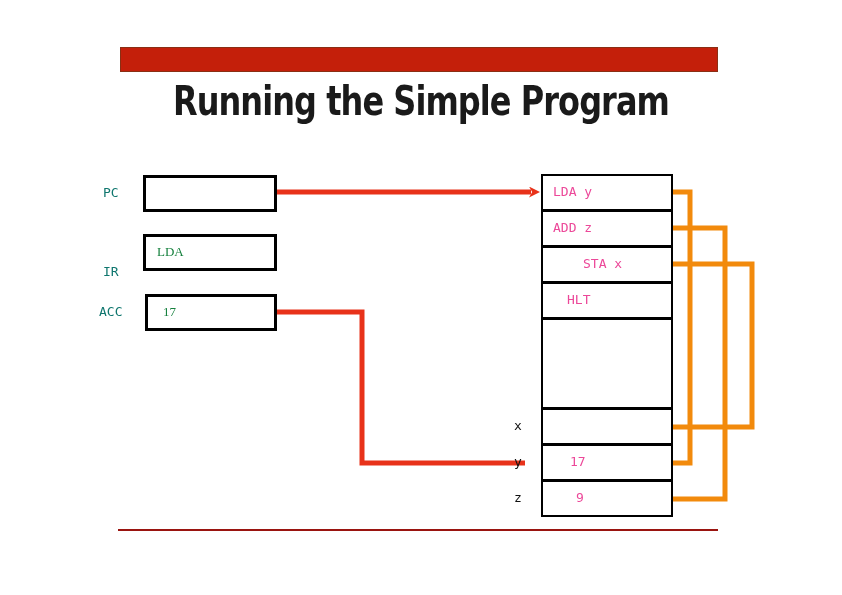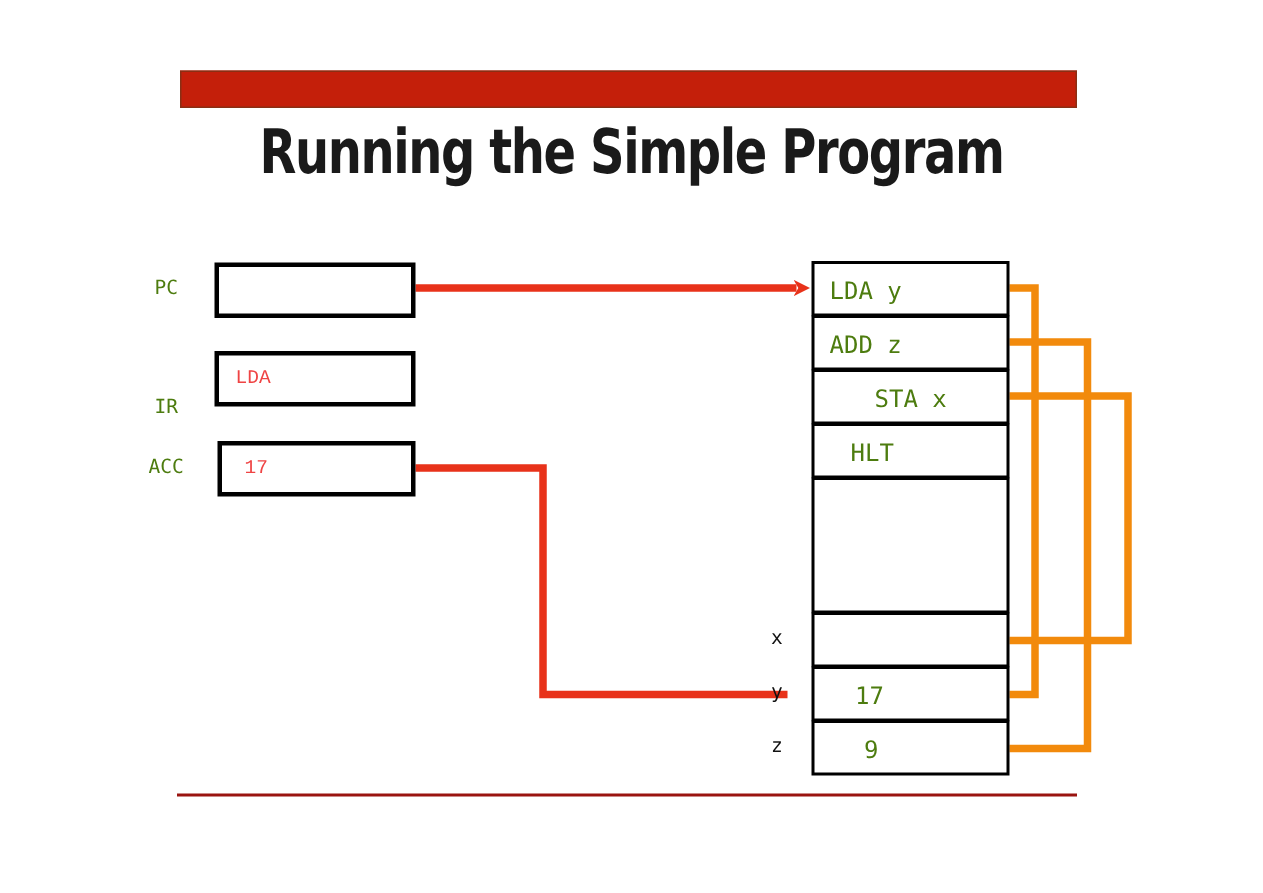--- a/index.html
+++ b/index.html
@@ -36,47 +36,47 @@
   
   .footer-rule{
     position:absolute;left:118px;top:513px;width:600px;height:2px;
     background:#9a1410;
   }
 
   
   .reg-label{
     position:absolute;
     font-family:"DejaVu Sans Mono","Liberation Mono",monospace;
-    font-size:13px;color:#4d7c0f;white-space:nowrap;
+    font-size:13px;color:#0f766e;white-space:nowrap;
   }
   
   .reg-box{
     position:absolute;
     border:3px solid #000;
     background:#fff;
     box-sizing:border-box;
   }
   .reg-val{
     position:absolute;
-    font-family:Liberation Mono, monospace;
-    font-size:13px;color:#ef4444;white-space:nowrap;
+    font-family:Liberation Serif, serif;
+    font-size:13px;color:#15803d;white-space:nowrap;
   }
 
   
   .mem-cell{
     position:absolute;
     left:541px;width:132px;
     border:2px solid #000;
     background:#fff;
     box-sizing:border-box;
   }
   .mem-text{
     position:absolute;
     font-family:"DejaVu Sans Mono","Liberation Mono",monospace;
-    font-size:16px;color:#4d7c0f;white-space:nowrap;
+    font-size:13px;color:#ec4899;white-space:nowrap;
   }
   .mem-var-label{
     position:absolute;
     font-family:"DejaVu Sans Mono","Liberation Mono",monospace;
     font-size:13px;color:#111;white-space:nowrap;
   }
 
   
   #wires{position:absolute;left:0;top:0;width:842px;height:595px;}
 </style>

